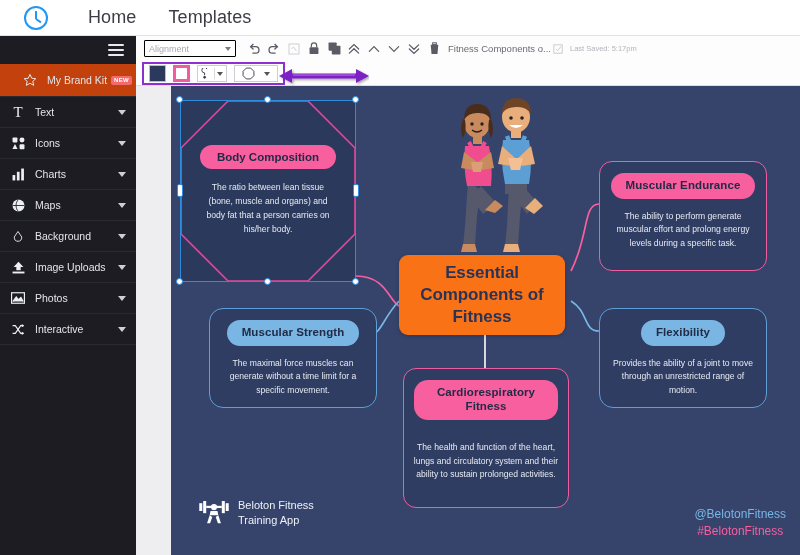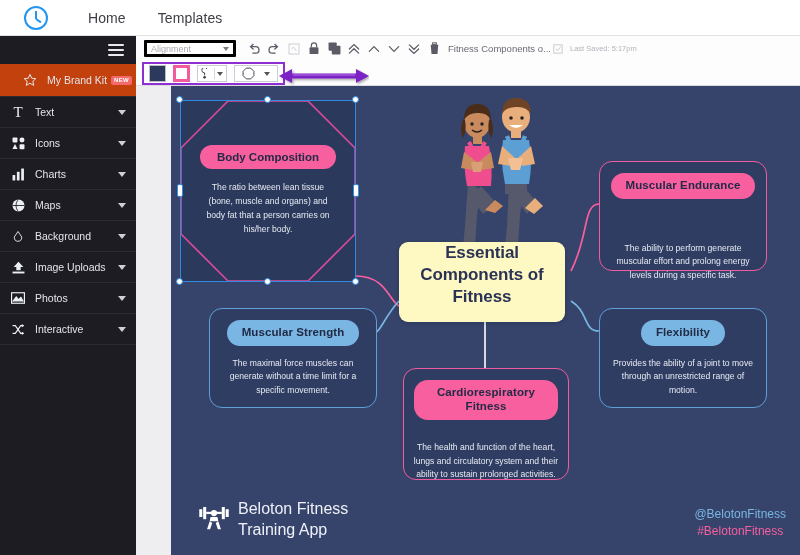--- a/index.html
+++ b/index.html
@@ -26,21 +26,21 @@
   .logo-circle::before {
     content: ""; position: absolute; left: 50%; top: 3px;
     width: 2px; height: 8px; background: #2196f3; transform: translateX(-50%);
   }
   .logo-circle::after {
     content: ""; position: absolute; left: 50%; top: 10px;
     width: 6px; height: 2px; background: #2196f3;
     transform-origin: left center; transform: rotate(35deg);
   }
   .nav-link {
-    font-size: 14px; color: #3d3d46; padding: 0 16px; cursor: pointer;
+    font-size: 18px; color: #3d3d46; padding: 0 16px; cursor: pointer;
     letter-spacing: .1px;
   }
 
   
   .sidebar {
     position: absolute; left: 0; top: 36px; width: 136px; height: 519px;
     background: #1c1c22; color: #d8d8df;
   }
   .hamburger-row {
     height: 28px; display: flex; align-items: center; justify-content: flex-end;
@@ -76,21 +76,21 @@
   .toolbar {
     position: absolute; left: 136px; top: 36px; width: 664px; height: 50px;
     background: #fdfdfd; border-bottom: 1px solid #dcdce1;
   }
   .tb-row1 { position: absolute; left: 0; top: 0; height: 25px; width: 100%;
              display: flex; align-items: center; }
   .tb-row2 { position: absolute; left: 0; top: 25px; height: 25px; width: 100%;
              display: flex; align-items: center; }
 
   .align-select {
-    width: 92px; height: 17px; border: 3px solid #000000; background: #fff;
+    width: 92px; height: 17px; border: 1px solid #000000; background: #fff;
     margin-left: 8px; display: flex; align-items: center; padding: 0 4px;
     font-size: 9px; color: #a9a9b2; position: relative; border-radius: 1px;
   }
   .align-select .sel-caret {
     position: absolute; right: 4px; width: 0; height: 0;
     border-left: 3.5px solid transparent; border-right: 3.5px solid transparent;
     border-top: 4px solid #7a7a84;
   }
   .tb-icon {
     width: 20px; height: 20px; display: flex; align-items: center; justify-content: center;
@@ -141,28 +141,29 @@
   }
   .node .pill {
     border-radius: 14px; padding: 6px 15px; font-size: 11.5px; font-weight: bold;
     color: #222b46; letter-spacing: .1px; line-height: 1.18;
   }
   .node .desc {
     margin-top: 11px; font-size: 8.6px; color: #e7eaf2; line-height: 1.62;
   }
   .node.pink { border-color: #ef5da0; }
   .node.pink .pill { background: #f85f9f; }
-  .node.blue { border-color: #5d9fd6; }
+  .node.blue { border-color: #5d9fd6; border-radius: 14px; }
   .node.blue .pill { background: #79b6e4; }
 
   
   .center-node {
-    position: absolute; background: #fef9c3; border-radius: 9px;
-    display: flex; justify-content: center;
+    position: absolute; background: #f97316; border-radius: 9px;
+    display: flex; align-items: center; justify-content: center;
     box-shadow: 0 1px 4px rgba(0,0,0,.18);
+    margin-top: 13px;
   }
   .center-node .ct {
     font-size: 17px; font-weight: bold; color: #2a3356; line-height: 1.28;
     text-align: center; letter-spacing: -.1px;
   }
 
   
   .sel-node {
     position: absolute; background: #2b3a5c;
   }
@@ -187,21 +188,21 @@
     border-radius: 2px; width: 6px; height: 13px;
   }
 
   
   .illus { position: absolute; }
 
   
   .brand {
     position: absolute; display: flex; align-items: center; gap: 9px;
   }
-  .brand-text { font-size: 16px; color: #eef1f7; line-height: 1.32; }
+  .brand-text { font-size: 11px; color: #eef1f7; line-height: 1.32; }
   .social { position: absolute; text-align: center; font-size: 12px; line-height: 1.45; }
   .social .at { color: #79b6e4; }
   .social .hash { color: #f85f9f; }
 
   
   .vscroll {
     position: absolute; right: 0; top: 86px; width: 5px; height: 469px;
   }
 </style>
 </head>
@@ -551,36 +552,36 @@
       <div class="handle" style="left:181px; top:192px;"></div>
       <div class="handle" style="left:93px; top:10px;"></div>
       <div class="handle" style="left:93px; top:192px;"></div>
       <div class="handle side" style="left:6px; top:98px;"></div>
       <div class="handle side" style="left:182px; top:98px;"></div>
 
       <div class="center-node" style="left:228px; top:156px; width:166px; height:80px;">
         <div class="ct">Essential Components of Fitness</div>
       </div>
 
-      <div class="node pink" style="left:428px; top:75px; width:168px; height:110px;gap:32px;">
+      <div class="node pink" style="left:428px; top:75px; width:168px; height:110px;">
         <div class="pill">Muscular Endurance</div>
         <div class="desc" style="width:148px;">The ability to perform generate muscular effort and prolong energy levels during a specific task.</div>
       </div>
 
       <div class="node blue" style="left:428px; top:222px; width:168px; height:100px;">
         <div class="pill">Flexibility</div>
         <div class="desc" style="width:148px;">Provides the ability of a joint to move through an unrestricted range of motion.</div>
       </div>
 
       <div class="node blue" style="left:38px; top:222px; width:168px; height:100px;">
         <div class="pill">Muscular Strength</div>
         <div class="desc" style="width:150px;">The maximal force muscles can generate without a time limit for a specific movement.</div>
       </div>
 
-      <div class="node pink" style="left:232px; top:282px; width:166px; height:112px;">
+      <div class="node pink" style="left:232px; top:282px; width:166px; height:140px;">
         <div class="pill" style="line-height:1.2;">Cardiorespiratory Fitness</div>
         <div class="desc" style="width:148px;margin-top:21px;">The health and function of the heart, lungs and circulatory system and their ability to sustain prolonged activities.</div>
       </div>
 
       <div class="brand" style="left:28px; top:412px;">
         <div>
           <svg width="30" height="26" viewBox="0 0 34 30" fill="#ffffff">
             <rect x="0" y="6" width="3.5" height="9"></rect>
             <rect x="4.5" y="3.5" width="3.5" height="14"></rect>
             <rect x="8" y="9" width="18" height="2.6"></rect>

